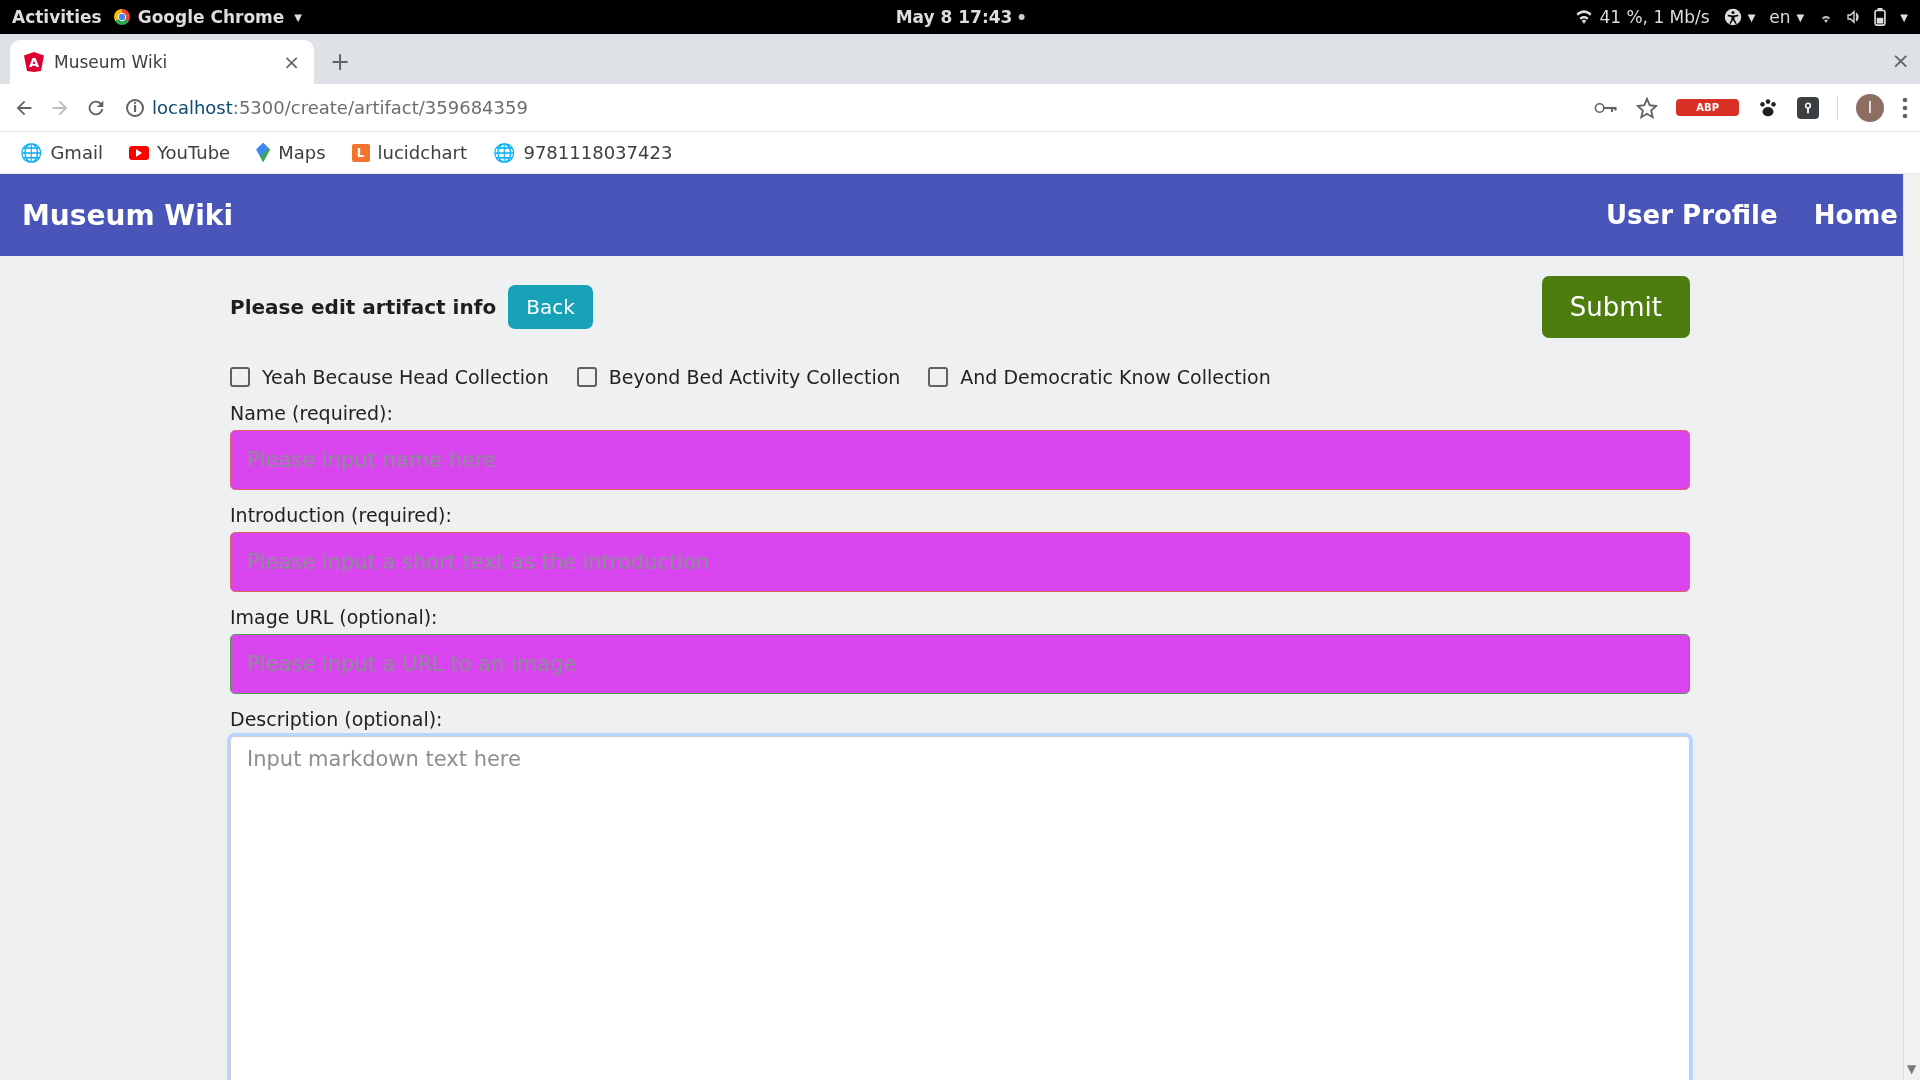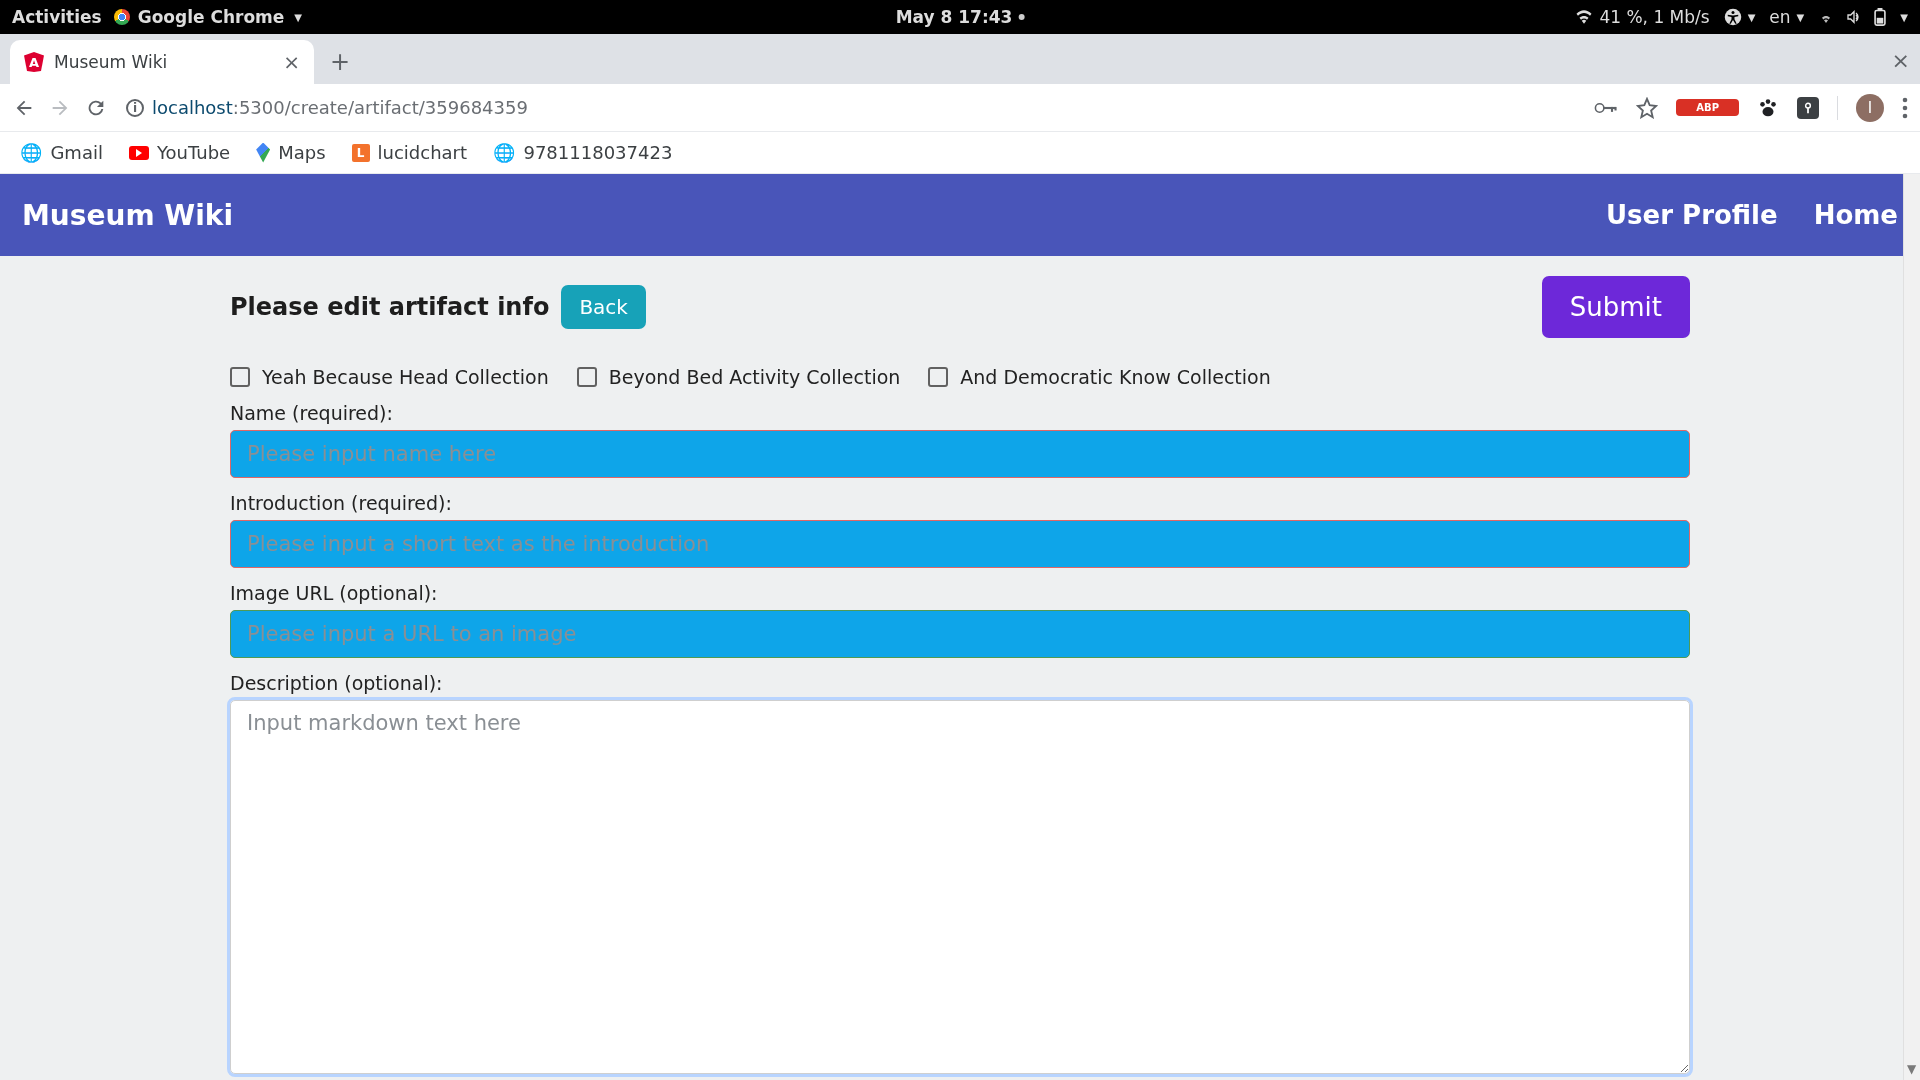--- a/index.html
+++ b/index.html
@@ -53,32 +53,32 @@
   .scrollbar .down { position: absolute; bottom: 4px; left: 3px; color: #7a7a7a; font-size: 12px; }
 
   .app-header { height: 82px; background: #4955b9; color: #fff; display: flex; align-items: center; padding: 0 22px; }
   .app-header .brand { font-size: 28px; font-weight: 700; }
   .app-header .spacer { flex: 1; }
   .app-header .navlink { font-size: 26px; font-weight: 600; margin-left: 36px; }
 
   .page { padding: 20px 230px 20px 230px; }
 
   .heading-row { display: flex; align-items: center; gap: 12px; }
-  .heading-row h2 { font-size: 24px; font-weight: 800; color: #1e1e1e; }
+  .heading-row h2 { font-size: 20px; font-weight: 800; color: #1e1e1e; }
   .btn { border: none; border-radius: 7px; color: #fff; font-size: 21px; padding: 12px 22px; cursor: pointer; font-family: inherit; }
   .btn-back { background: #17a2b8; padding: 10px 18px; font-size: 20px; }
-  .btn-submit { background: #6d28d9; padding: 16px 28px; font-size: 26px; }
+  .btn-submit { background: #4d7c0f; padding: 16px 28px; font-size: 26px; }
   .heading-row .spacer { flex: 1; }
 
   .checkrow { display: flex; align-items: center; gap: 12px; margin-top: 28px; font-size: 19px; color: #222; }
   .checkrow .cbox { width: 20px; height: 20px; border: 2.4px solid #616161; border-radius: 3px; display: inline-block; }
   .checkrow .clabel { margin-right: 16px; }
 
   .field-label { font-size: 19px; color: #222; margin-top: 14px; }
-  .field-input { width: 100%; height: 48px; font-size: 21px; padding: 0 16px; border-radius: 5px; margin-top: 6px; font-family: inherit; background: #0ea5e9; }
+  .field-input { width: 100%; height: 60px; font-size: 21px; padding: 0 16px; border-radius: 5px; margin-top: 6px; font-family: inherit; background: #d946ef; }
   .field-input.req { border: 1.5px solid #e06666; outline: none; }
   .field-input.opt { border: 1.5px solid #4f9a55; outline: none; }
   textarea.desc { width: 100%; height: 374px; font-size: 21px; padding: 10px 16px; border-radius: 5px; margin-top: 6px; font-family: inherit; resize: both; border: 1px solid #cfcfcf; outline: 3px solid #b8d4ff; outline-offset: 0; background: #fff; }
   ::placeholder { color: #8a8f94; opacity: 1; }
 
 </style>
 </head>
 <body>
 
 <div class="osbar">

